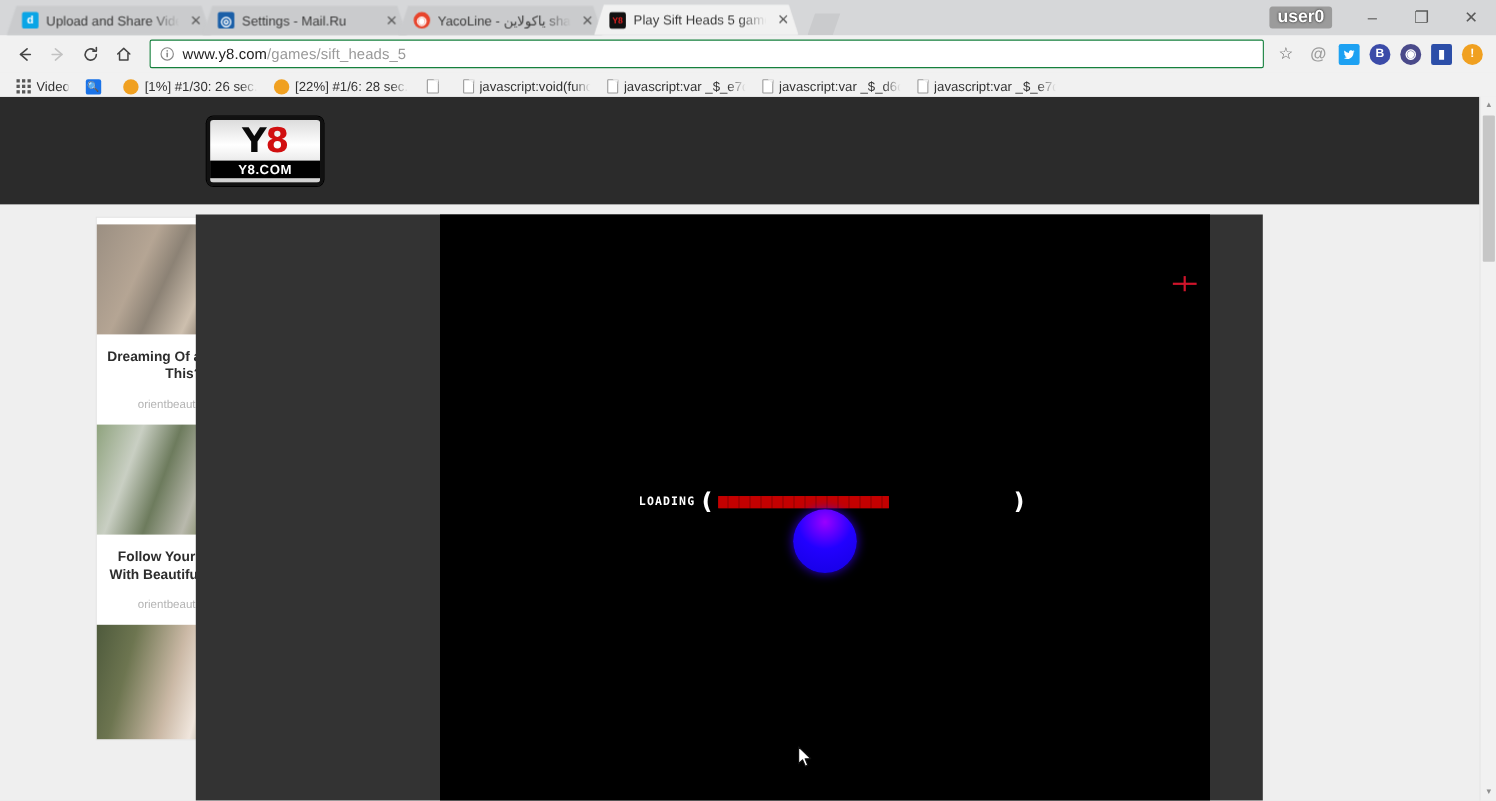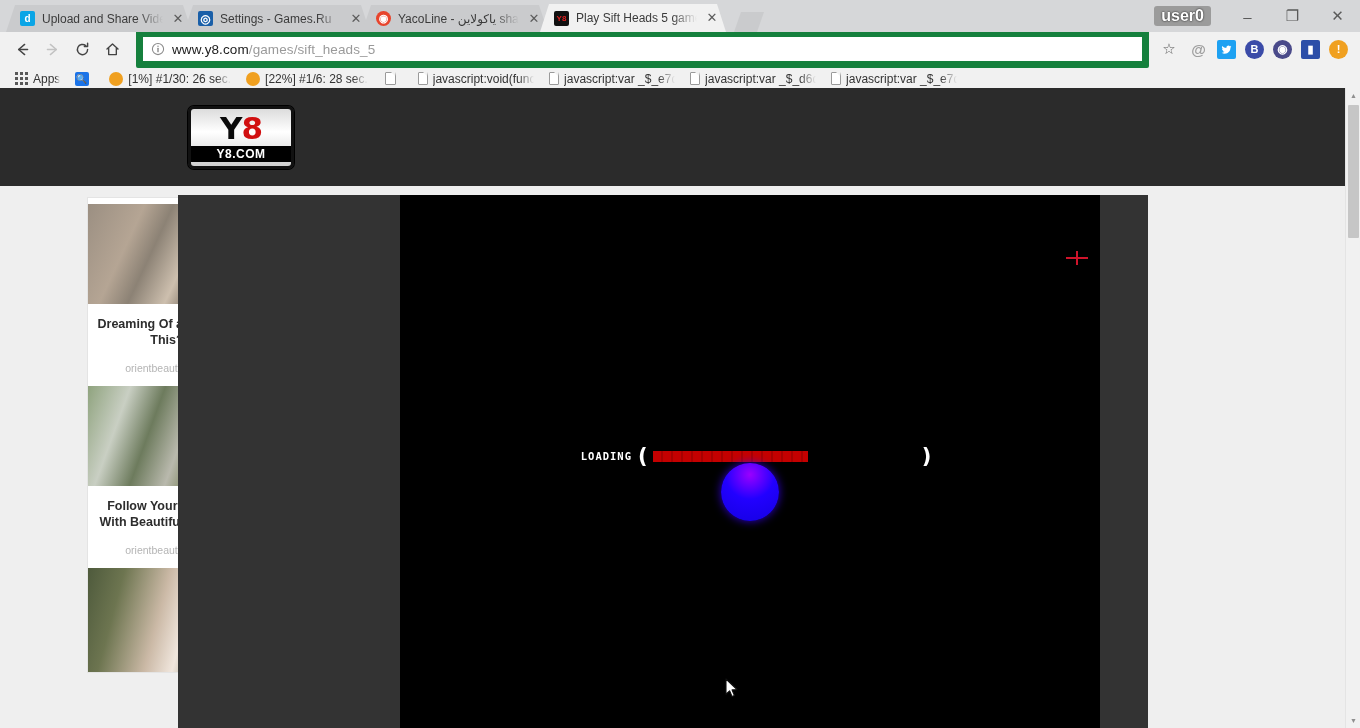--- a/index.html
+++ b/index.html
@@ -47,21 +47,21 @@
   .userbadge { background:#9b9b9b; color:#fff; font-size:16px; font-weight:bold;
                padding:1px 7px; border-radius:3px; margin-right:14px;
                text-shadow:0 0 2px #000; letter-spacing:0; }
 
   
   .toolbar { height:34px; background:#f1f1f1; display:flex; align-items:center;
              padding:0 8px; gap:2px; }
   .navbtn { width:28px; height:28px; display:flex; align-items:center;
             justify-content:center; color:#5a5a5a; border-radius:2px; }
   .navbtn.disabled { color:#c0c0c0; }
-  .omnibox { flex:1 1 auto; height:26px; background:#fff; border:7px solid #15803d;
+  .omnibox { flex:1 1 auto; height:26px; background:#fff; border:1px solid #15803d;
              border-radius:2px; margin:0 6px 0 8px; display:flex; align-items:center;
              padding:12px 8px; gap:7px; }
   .omnibox .infoicon { color:#8a8a8a; font-size:13px; display:flex; }
   .urltext { font-size:13.5px; color:#9a9a9a; letter-spacing:0.1px; white-space:nowrap; }
   .urltext b { color:#212121; font-weight:normal; }
   .star { width:24px; height:24px; display:flex; align-items:center; justify-content:center;
           color:#5c5c5c; font-size:15px; }
   .exticons { display:flex; align-items:center; gap:9px; padding-left:6px; padding-right:4px; }
   .exticon { width:19px; height:19px; border-radius:2px; display:flex;
              align-items:center; justify-content:center; font-size:11px;
@@ -197,21 +197,21 @@
   <div class="tabstrip">
 
     <div class="tab">
       <span class="favicon" style="background:#0aa5e6">d</span>
       <span class="tabtitle">Upload and Share Video</span>
       <span class="tabclose">✕</span>
     </div>
 
     <div class="tab">
       <span class="favicon" style="background:#1a5fa8;font-size:12px">◎</span>
-      <span class="tabtitle">Settings - Games.Ru</span>
+      <span class="tabtitle">Settings - Mail.Ru</span>
       <span class="tabclose">✕</span>
     </div>
 
     <div class="tab">
       <span class="favicon" style="background:#e8442c;border-radius:50%;font-size:11px">◉</span>
       <span class="tabtitle">YacoLine - ياكولاين share</span>
       <span class="tabclose">✕</span>
     </div>
 
     <div class="tab active">
@@ -287,21 +287,21 @@
         <i></i>
           <i></i>
           <i></i>
           <i></i>
           <i></i>
           <i></i>
           <i></i>
           <i></i>
           <i></i>
       </span>
-      <span class="lbl">Apps</span>
+      <span class="lbl">Video</span>
     </div>
 
     <div class="bm">
       <span style="width:14px;height:14px;background:#1a73e8;border-radius:2px;display:flex;align-items:center;justify-content:center;color:#fff;font-size:9px">🔍</span>
       <span class="lbl"></span>
     </div>
 
     <div class="bm">
       <span style="width:14px;height:14px;background:#f0a020;border-radius:50%;display:inline-block"></span>
       <span class="lbl">[1%] #1/30: 26 sec.</span>

